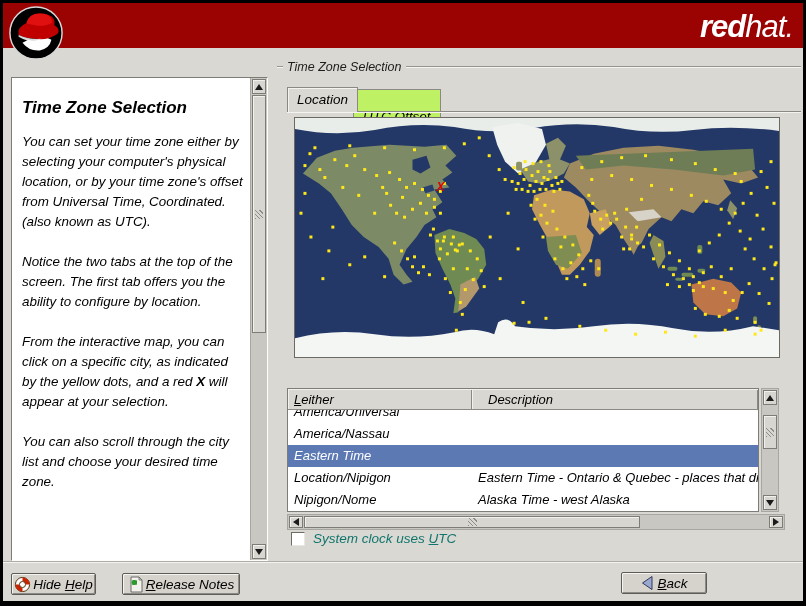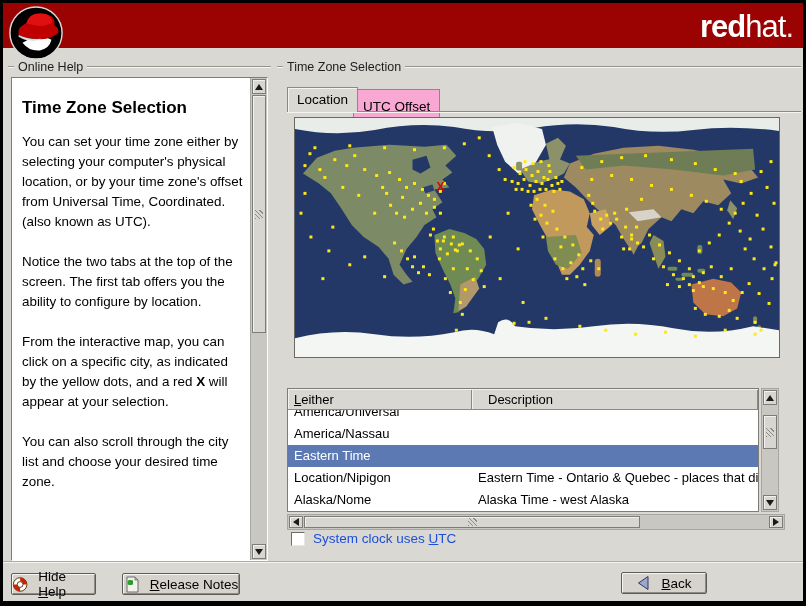--- a/index.html
+++ b/index.html
@@ -1,18 +1,18 @@
 <!DOCTYPE html>
 <html><head>
 <meta charset="utf-8">
 <style>
   * { margin:0; padding:0; box-sizing:border-box; }
   body { font-family:"Liberation Sans", sans-serif; background:#555; }
   #app { position:relative; width:806px; height:606px; background:#DAD8D2;
-         border:3px solid #000; border-bottom-width:5px; overflow:hidden; }
+         border:3px solid #000; border-bottom-width:5px; overflow:hidden;font-style:italic; }
 
   
   .topbar { position:absolute; left:0; top:0; width:800px; height:45px; background:#9B0202; }
   .logo { position:absolute; left:5px; top:2px; z-index:3; }
   .wordmark { position:absolute; right:10px; top:6px; color:#fff; font-size:31px; letter-spacing:-1px; z-index:3; }
   .wordmark .b { font-weight:bold; }
   .wordmark .l { font-weight:normal; }
   .wordmark .dot { color:#EFE8E8; }
 
   
@@ -39,21 +39,21 @@
   .grip.h { width:9px; height:8px; }
   .tri-up   { width:0; height:0; border-left:4px solid transparent; border-right:4px solid transparent; border-bottom:6px solid #1b1b1b; }
   .tri-down { width:0; height:0; border-left:4px solid transparent; border-right:4px solid transparent; border-top:6px solid #1b1b1b; }
   .tri-left { width:0; height:0; border-top:4px solid transparent; border-bottom:4px solid transparent; border-right:6px solid #1b1b1b; }
   .tri-right{ width:0; height:0; border-top:4px solid transparent; border-bottom:4px solid transparent; border-left:6px solid #1b1b1b; }
 
   
   .tab { position:absolute; font-size:13.5px; color:#000; padding:4px 9px 5px 9px; }
   .tab.active { background:#DAD8D2; border:1px solid #8B8985; border-bottom:none; top:84px; z-index:2;
     box-shadow:inset 1px 1px 0 #F4F3F0; }
-  .tab.inactive { background:#f9a8d4; border:1px solid #8B8985; top:86px; padding-top:9px; }
+  .tab.inactive { background:#bef264; border:1px solid #8B8985; top:86px; padding-top:19px; }
   .nbline { position:absolute; left:284px; top:108px; width:514px; height:1px; background:#8B8985; }
   .nbline2 { position:absolute; left:284px; top:109px; width:514px; height:1px; background:#F4F3F0; }
 
   
   .map { position:absolute; left:291px; top:114px; width:486px; height:241px; border:1px solid #6B6963; }
 
   
   .tablewrap { position:absolute; left:284px; top:385px; width:472px; height:124px;
     background:#fff; border:1px solid #7E7C77; overflow:hidden; }
   .thead { display:flex; height:21px; background:#D9D7D1; border-bottom:1px solid #8B8985; }
@@ -69,28 +69,28 @@
   .key { text-decoration:underline; }
 
   .tvsb { position:absolute; left:758px; top:385px; width:18px; height:124px; background:#C9C7C1; border:1px solid #A8A6A0; }
   .thsb { position:absolute; left:284px; top:511px; width:498px; height:16px; background:#C9C7C1; border:1px solid #A8A6A0; }
   .thsb .sb-btn { top:1px; bottom:1px; height:auto; width:14px; }
   .thsb .sb-thumb { top:1px; bottom:1px; }
 
   
   .cbrow { position:absolute; left:288px; top:528px; display:flex; align-items:center; }
   .cb { width:14px; height:14px; background:#fff; border:1px solid; border-color:#6E6C67 #E8E7E3 #E8E7E3 #6E6C67; }
-  .cbrow label { font-size:13.5px; color:#1d4ed8; margin-left:8px; }
+  .cbrow label { font-size:13.5px; color:#0f766e; margin-left:8px; }
 
   
   .sep1 { position:absolute; left:0; top:558px; width:800px; height:1px; background:#AEACA6; }
   .sep2 { position:absolute; left:0; top:559px; width:800px; height:1px; background:#F4F3F0; }
   .btn { position:absolute; height:22px; background:#D6D3CC; border:1px solid #5E5C57; border-radius:2px;
     box-shadow:inset 1px 1px 0 #F5F4F1, inset -1px -1px 0 #8D8B85;
-    display:flex; align-items:center; justify-content:center; gap:10px;
+    display:flex; align-items:center; justify-content:center; gap:2px;
     font-size:13.5px; color:#000; cursor:default; }
   .btn.focus { outline:1px dotted #3c3c3c; outline-offset:2px; }
 </style>
 </head>
 <body>
 
 <div id="app">
 
   <div class="topbar"></div>
   <div class="logo">
@@ -99,25 +99,20 @@
       <path d="M15,39 Q22,48 33,47 Q43,45 45,36 L38,33 Q30,39 21,36 Z" fill="#fff"></path>
       <path d="M11,31 Q9,23 19,19 Q22,7 37,9 Q50,11 48,21 Q55,25 51,30 Q41,37 28,35 Q17,34 11,31 Z" fill="#C00000"></path>
       <path d="M19,19 Q22,7 37,9 Q46,11 46,18 Q38,23 28,21 Q22,20 19,19 Z" fill="#E01010"></path>
       <path d="M11,31 Q22,36 34,35 L33,38 Q21,39 11,33 Z" fill="#fff" opacity="0.85"></path>
     </svg>
   </div>
   <div class="wordmark">
     <span class="b">red</span><span class="l">hat</span><span class="dot">.</span>
   </div>
 
-  <div class="flabel" style="left:5px; top:57px; width:263px;">
-    <i class="fline short"></i>
-      <span>Online Help</span>
-      <i class="fline long"></i>
-  </div>
 
   <div class="help-panel">
     <div class="help-content">
       <h1>Time Zone Selection</h1>
       <div id="help-paragraphs">
           <p><span>You can set your time zone either by selecting your computer's physical location, or by your time zone's offset from Universal Time, Coordinated. (also known as UTC).</span></p>
           <p><span>Notice the two tabs at the top of the screen. The first tab offers you the ability to configure by location.</span></p>
           <p><span>From the interactive map, you can click on a specific city, as indicated by the yellow dots, and a red </span><span style="font-weight: bold;">X</span><span> will appear at your selection.</span></p>
           <p><span>You can also scroll through the city list and choose your desired time zone.</span></p>
         </div>
@@ -458,21 +453,21 @@
             <span class="cd"></span>
           </div>
           <div class="trow sel">
             <span class="cd">Eastern Time</span>
           </div>
           <div class="trow">
             <span class="cl">Location/Nipigon</span>
             <span class="cd">Eastern Time - Ontario &amp; Quebec - places that did n</span>
           </div>
           <div class="trow">
-            <span class="cl">Alaska/Nome</span>
+            <span class="cl">Nipigon/Nome</span>
             <span class="cd">Alaska Time - west Alaska</span>
           </div>
         </div>
     </div>
   </div>
 
   <div class="tvsb">
     <div class="sb-btn" style="top:1px;">
         <i class="tri-up"></i>
       </div>

